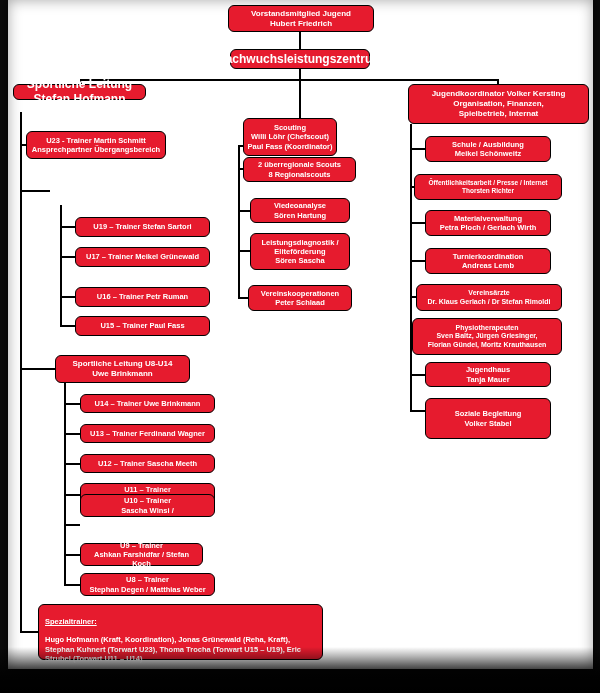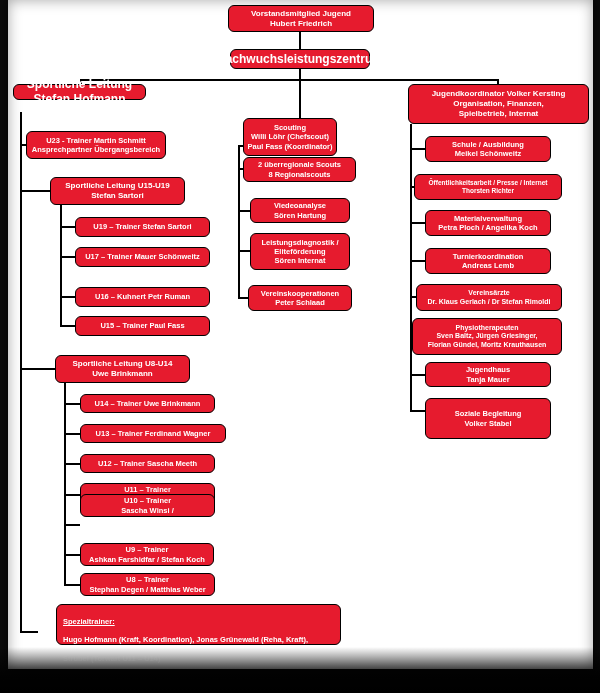--- a/index.html
+++ b/index.html
@@ -95,62 +95,60 @@
 Stefan Hofmann</div>
   <div class="node" style="left:243px;top:118px;width:94px;height:38px">Scouting
 Willi Löhr (Chefscout)
 Paul Fass (Koordinator)</div>
   <div class="node" style="left:408px;top:84px;width:181px;height:40px;font-size:8px">Jugendkoordinator Volker Kersting
 Organisation, Finanzen,
 Spielbetrieb, Internat</div>
 
   <div class="node" style="left:26px;top:131px;width:140px;height:28px">U23 - Trainer Martin Schmitt
 Ansprechpartner Übergangsbereich</div>
-  <div class="node" style="left:50px;top:177px;width:135px;height:28px;font-size:8px">Sportliche Leitung U15-U19
-Stefan Sartori</div>
   <div class="node" style="left:75px;top:217px;width:135px;height:20px">U19 – Trainer Stefan Sartori</div>
-  <div class="node" style="left:75px;top:247px;width:135px;height:20px">U17 – Trainer Mauer Schönweitz</div>
-  <div class="node" style="left:75px;top:287px;width:135px;height:20px">U16 – Kuhnert Petr Ruman</div>
+  <div class="node" style="left:75px;top:247px;width:135px;height:20px">U17 – Trainer Meikel Grünewald</div>
+  <div class="node" style="left:75px;top:287px;width:135px;height:20px">U16 – Trainer Petr Ruman</div>
   <div class="node" style="left:75px;top:316px;width:135px;height:20px">U15 – Trainer Paul Fass</div>
 
   <div class="node" style="left:55px;top:355px;width:135px;height:28px;font-size:8px">Sportliche Leitung U8-U14
 Uwe Brinkmann</div>
   <div class="node" style="left:80px;top:394px;width:135px;height:19px">U14 – Trainer Uwe Brinkmann</div>
-  <div class="node" style="left:80px;top:424px;width:146px;height:19px">U13 – Trainer Ferdinand Wagner</div>
+  <div class="node" style="left:80px;top:424px;width:135px;height:19px">U13 – Trainer Ferdinand Wagner</div>
   <div class="node" style="left:80px;top:454px;width:135px;height:19px">U12 – Trainer Sascha Meeth</div>
   <div class="node" style="left:80px;top:483px;width:135px;height:23px">U11 – Trainer
 Andreas Lemb</div>
   <div class="node" style="left:80px;top:494px;width:135px;height:23px">U10 – Trainer
 Sascha Winsi /</div>
-  <div class="node" style="left:80px;top:543px;width:134px;height:23px">U9 – Trainer
+  <div class="node" style="left:80px;top:543px;width:123px;height:23px">U9 – Trainer
 Ashkan Farshidfar / Stefan Koch</div>
   <div class="node" style="left:80px;top:573px;width:135px;height:23px">U8 – Trainer
 Stephan Degen / Matthias Weber</div>
 
-  <div class="node block" style="left:56px;top:604px;width:285px;height:41px">
+  <div class="node block" style="left:38px;top:604px;width:285px;height:56px">
     <span class="spezial-title">Spezialtrainer:</span>
     <span>Hugo Hofmann (Kraft, Koordination), Jonas Grünewald (Reha, Kraft), Stephan Kuhnert (Torwart U23), Thoma Trocha (Torwart U15 – U19), Eric Strubel (Torwart U11 – U14)</span>
   </div>
 
   <div class="node" style="left:243px;top:157px;width:113px;height:25px">2 überregionale Scouts
 8 Regionalscouts</div>
   <div class="node" style="left:250px;top:198px;width:100px;height:25px">Viedeoanalyse
 Sören Hartung</div>
   <div class="node" style="left:250px;top:233px;width:100px;height:37px">Leistungsdiagnostik /
 Eliteförderung
-Sören Internat</div>
+Sören Sascha</div>
   <div class="node" style="left:248px;top:285px;width:104px;height:26px">Vereinskooperationen
 Peter Schlaad</div>
 
   <div class="node" style="left:425px;top:136px;width:126px;height:26px">Schule / Ausbildung
 Meikel Schönweitz</div>
   <div class="node" style="left:414px;top:174px;width:148px;height:26px;font-size:6.5px">Öffentlichkeitsarbeit / Presse / Internet
 Thorsten Richter</div>
   <div class="node" style="left:425px;top:210px;width:126px;height:26px">Materialverwaltung
-Petra Ploch / Angelika Koch</div>
+Petra Ploch / Gerlach Wirth</div>
   <div class="node" style="left:425px;top:248px;width:126px;height:26px">Turnierkoordination
 Andreas Lemb</div>
   <div class="node" style="left:416px;top:284px;width:146px;height:27px;font-size:7px">Vereinsärzte
 Dr. Klaus Gerlach / Dr Stefan Rimoldi</div>
   <div class="node" style="left:412px;top:318px;width:150px;height:37px;font-size:7px">Physiotherapeuten
 Sven Baltz, Jürgen Griesinger,
 Florian Gündel, Moritz Krauthausen</div>
   <div class="node" style="left:425px;top:362px;width:126px;height:25px">Jugendhaus
 Tanja Mauer</div>
   <div class="node" style="left:425px;top:398px;width:126px;height:41px">Soziale Begleitung

